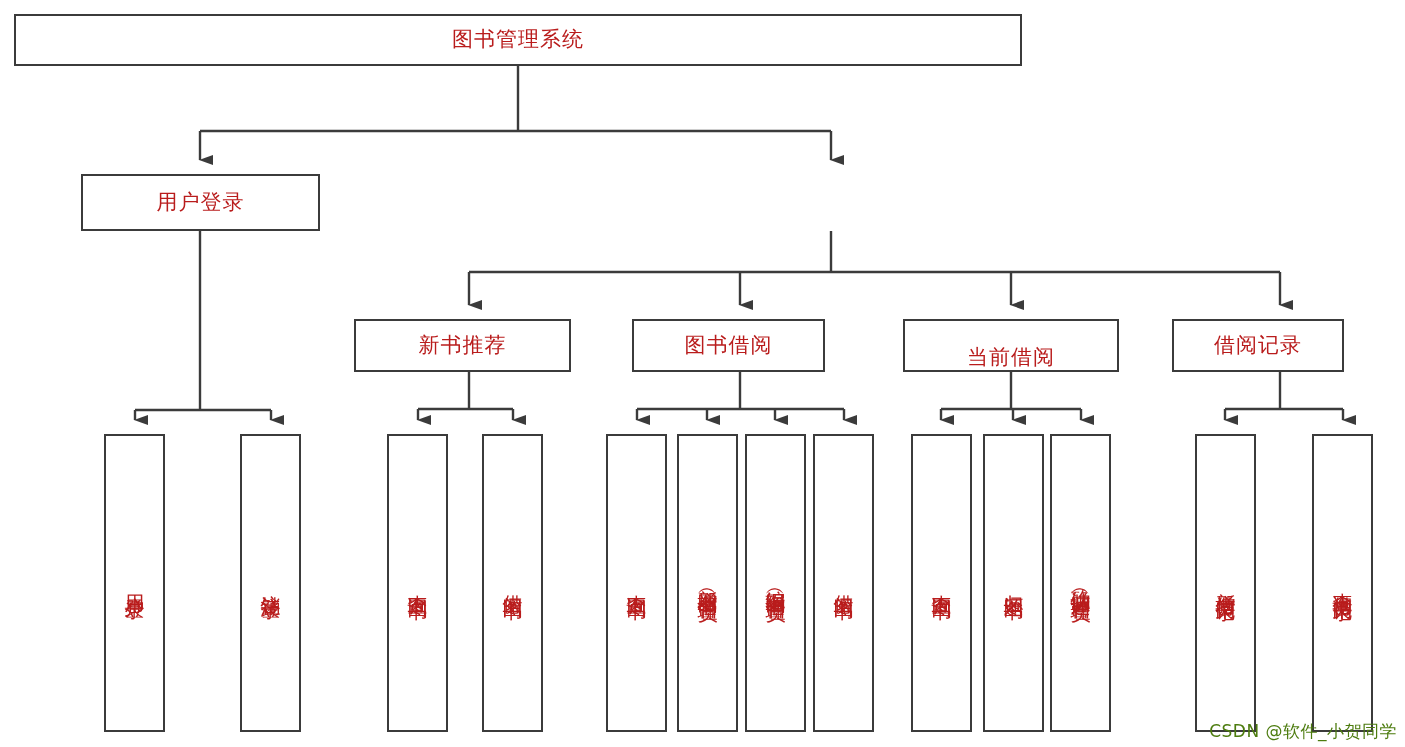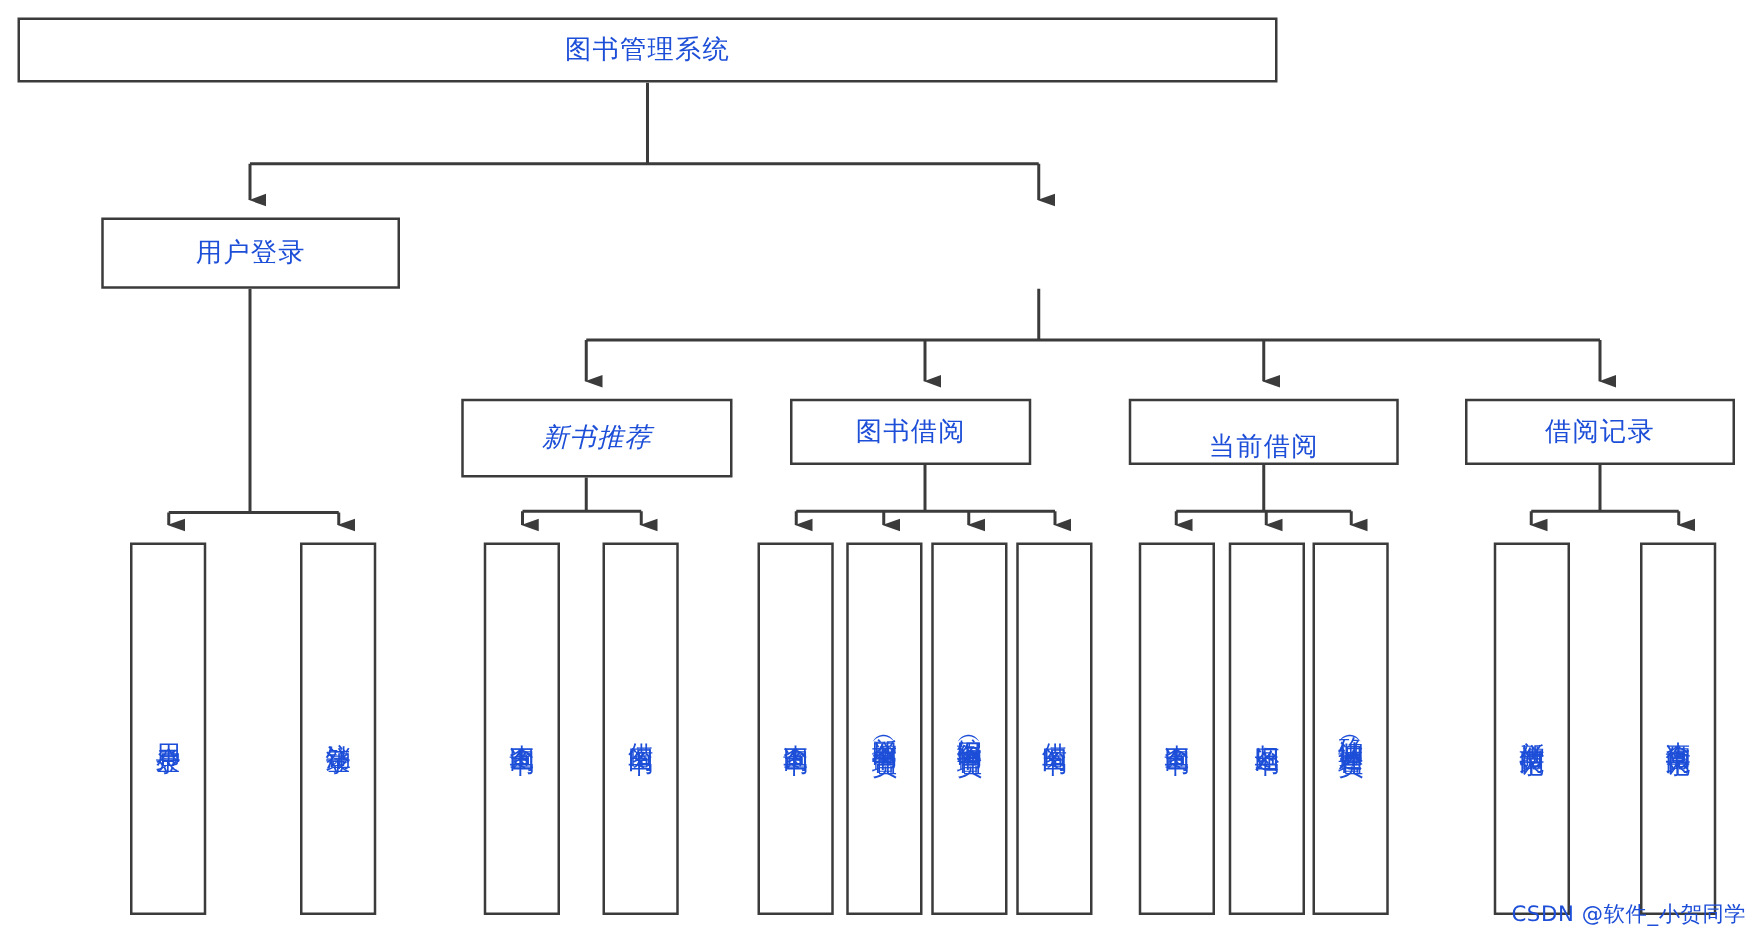--- a/index.html
+++ b/index.html
@@ -18,21 +18,21 @@
     overflow: hidden;
   }
   .node {
     position: absolute;
     box-sizing: border-box;
     border: 2px solid #3b3b3b;
     background: #ffffff;
     display: flex;
     align-items: center;
     justify-content: center;
-    color: #1d4ed8;
+    color: #b91c1c;
   }
   .node.horiz {
     font-size: 21px;
     letter-spacing: 1px;
     line-height: 1.2;
   }
   .node.vert {
     writing-mode: vertical-rl;
     text-orientation: upright;
     font-size: 20px;
@@ -51,21 +51,21 @@
     top: 0;
     width: 1405px;
     height: 747px;
     pointer-events: none;
   }
   .watermark {
     position: absolute;
     right: 8px;
     bottom: 4px;
     font-size: 17px;
-    color: #1d4ed8;
+    color: #4d7c0f;
     white-space: nowrap;
     letter-spacing: 0.5px;
   }
 </style>
 </head>
 <body>
 
 <div id="canvas">
 
   <svg id="wires" viewBox="0 0 1405 747" xmlns="http://www.w3.org/2000/svg">
@@ -119,30 +119,30 @@
   </svg>
 
   <div class="node horiz" style="left: 14px; top: 14px; width: 1008px; height: 52px;">
     <span>图书管理系统</span>
   </div>
 
   <div class="node horiz" style="left: 81px; top: 174px; width: 239px; height: 57px;">
     <span>用户登录</span>
   </div>
 
-  <div class="node horiz" style="left: 369px; top: 319px; width: 217px; height: 63px; font-style: italic;">
+  <div class="node horiz" style="left: 354px; top: 319px; width: 217px; height: 53px;">
     <span>新书推荐</span>
   </div>
   <div class="node horiz" style="left: 632px; top: 319px; width: 193px; height: 53px;">
     <span>图书借阅</span>
   </div>
   <div class="node horiz" style="left: 903px; top: 319px; width: 216px; height: 53px; align-items: flex-end;">
     <span>当前借阅</span>
   </div>
-  <div class="node horiz" style="left: 1172px; top: 319px; width: 216px; height: 53px;">
+  <div class="node horiz" style="left: 1172px; top: 319px; width: 172px; height: 53px;">
     <span>借阅记录</span>
   </div>
 
   <div class="node vert" style="left: 104px; top: 434px; width: 61px; height: 298px;">
     <span class="vtext">用户登录</span>
   </div>
   <div class="node vert" style="left: 240px; top: 434px; width: 61px; height: 298px;">
     <span class="vtext">注销登录</span>
   </div>
   <div class="node vert" style="left: 387px; top: 434px; width: 61px; height: 298px;">

